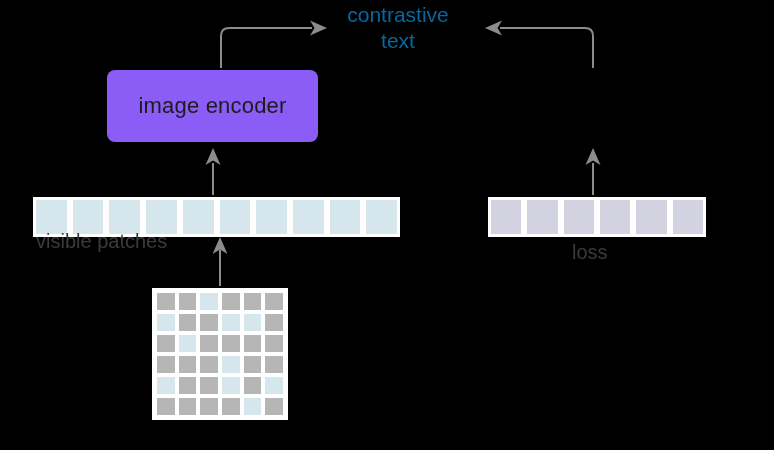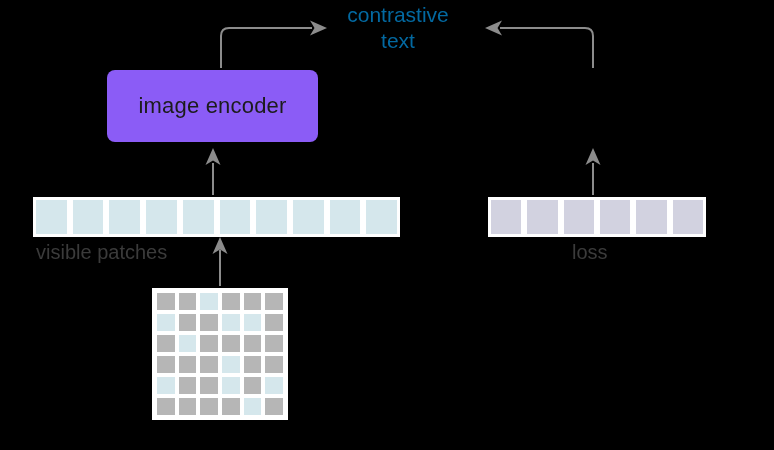--- a/index.html
+++ b/index.html
@@ -79,21 +79,21 @@
   .grid-cell.masked  { background: #b6b6b6; }
   .grid-cell.visible { background: #d5e7ec; }
 
   
   .caption {
     position: absolute;
     color: #3b3b3b;
     font-size: 20px;
     white-space: nowrap;
   }
-  #caption-visible-patches { left: 36px;  top: 241px; }
+  #caption-visible-patches { left: 36px;  top: 230px; }
   #caption-text            { left: 572px; top: 241px; }
   #caption-masked-image    { left: 138px; top: 423px; }
 
   #contrastive-loss-label {
     position: absolute;
     left: 338px;
     top: 2px;
     width: 120px;
     text-align: center;
     color: #0369a1;

